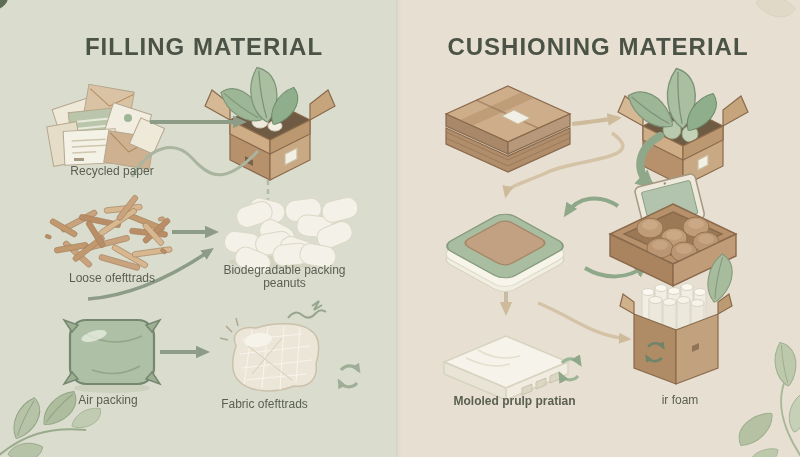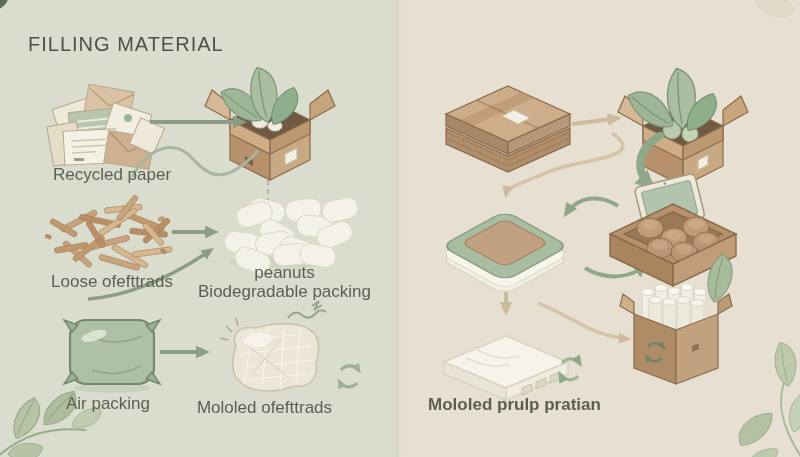--- a/index.html
+++ b/index.html
@@ -4,25 +4,25 @@
 <style>
   html,body{margin:0;padding:0;background:#cfcfc5;}
   *{box-sizing:border-box;}
   #stage{position:relative;width:800px;height:457px;overflow:hidden;
          font-family:"Liberation Sans",sans-serif;}
   .panel{position:absolute;top:0;height:457px;}
   #panel-left{left:0;width:398px;background:var(--left_bg,#dadcce);}
   #panel-right{left:398px;width:402px;background:var(--right_bg,#e7e0d2);}
   #divider{position:absolute;top:0;left:396px;width:6px;height:457px;
            background:linear-gradient(90deg,rgba(90,90,70,.05),rgba(90,90,70,0));}
-  .title{position:absolute;text-align:left;font-weight:400;font-size:20px;
+  .title{position:absolute;text-align:center;font-weight:700;font-size:24px;
          letter-spacing:1px;color:var(--title_color,#4b5346);}
   #title-left{left:28px;top:33px;width:352px;}
   #title-right{left:420px;top:33px;width:356px;}
-  .lbl{position:absolute;text-align:center;font-size:17px;line-height:1.4;
+  .lbl{position:absolute;text-align:center;font-size:12px;line-height:1.4;
        color:var(--label_color,#5a5f51);}
   #lbl-recycled{left:32px;top:163px;width:160px;}
   #lbl-loose{left:32px;top:270px;width:160px;}
   #lbl-peanuts{left:192px;top:264px;width:185px;line-height:1.1;}
   #lbl-air{left:28px;top:392px;width:160px;}
   #lbl-fabric{left:182px;top:396px;width:165px;}
   #lbl-pulp{left:422px;top:393px;width:185px;font-weight:bold;}
   #lbl-foam{left:600px;top:392px;width:160px;line-height:1.35;}
   .lbl span{display:block;}
   svg{position:absolute;left:0;top:0;}
@@ -356,25 +356,27 @@
         <path d="M64,60 l7,-3 l0,6 l-7,3 Z" fill="#8f7457" stroke="none"></path>
       </g>
       <g transform="translate(27,66) scale(0.85)">
         <path d="M-8,-6 A11,11 0 0 1 10,-5" fill="none" stroke="#6e856a" stroke-width="3" marker-end="url(#mDkG)"></path>
         <path d="M8,7 A11,11 0 0 1 -10,5" fill="none" stroke="#6e856a" stroke-width="3" marker-end="url(#mDkG)"></path>
       </g>
     </g>
   </svg>
 
   <div class="title" id="title-left">FILLING MATERIAL</div>
+  <div class="title" id="title-right">CUSHIONING MATERIAL</div>
 
   <div class="lbl" id="lbl-recycled">Recycled paper</div>
   <div class="lbl" id="lbl-loose">Loose ofefttrads</div>
   <div class="lbl" id="lbl-peanuts">
+    <span>Biodegradable packing</span>
     <span>peanuts</span>
-    <span>Biodegradable packing</span>
   </div>
   <div class="lbl" id="lbl-air">Air packing</div>
-  <div class="lbl" id="lbl-fabric">Mololed ofefttrads</div>
+  <div class="lbl" id="lbl-fabric">Fabric ofefttrads</div>
   <div class="lbl" id="lbl-pulp">Mololed prulp pratian</div>
   <div class="lbl" id="lbl-foam">
+    <span>ir foam</span>
   </div>
 </div>
 
 </body></html>

